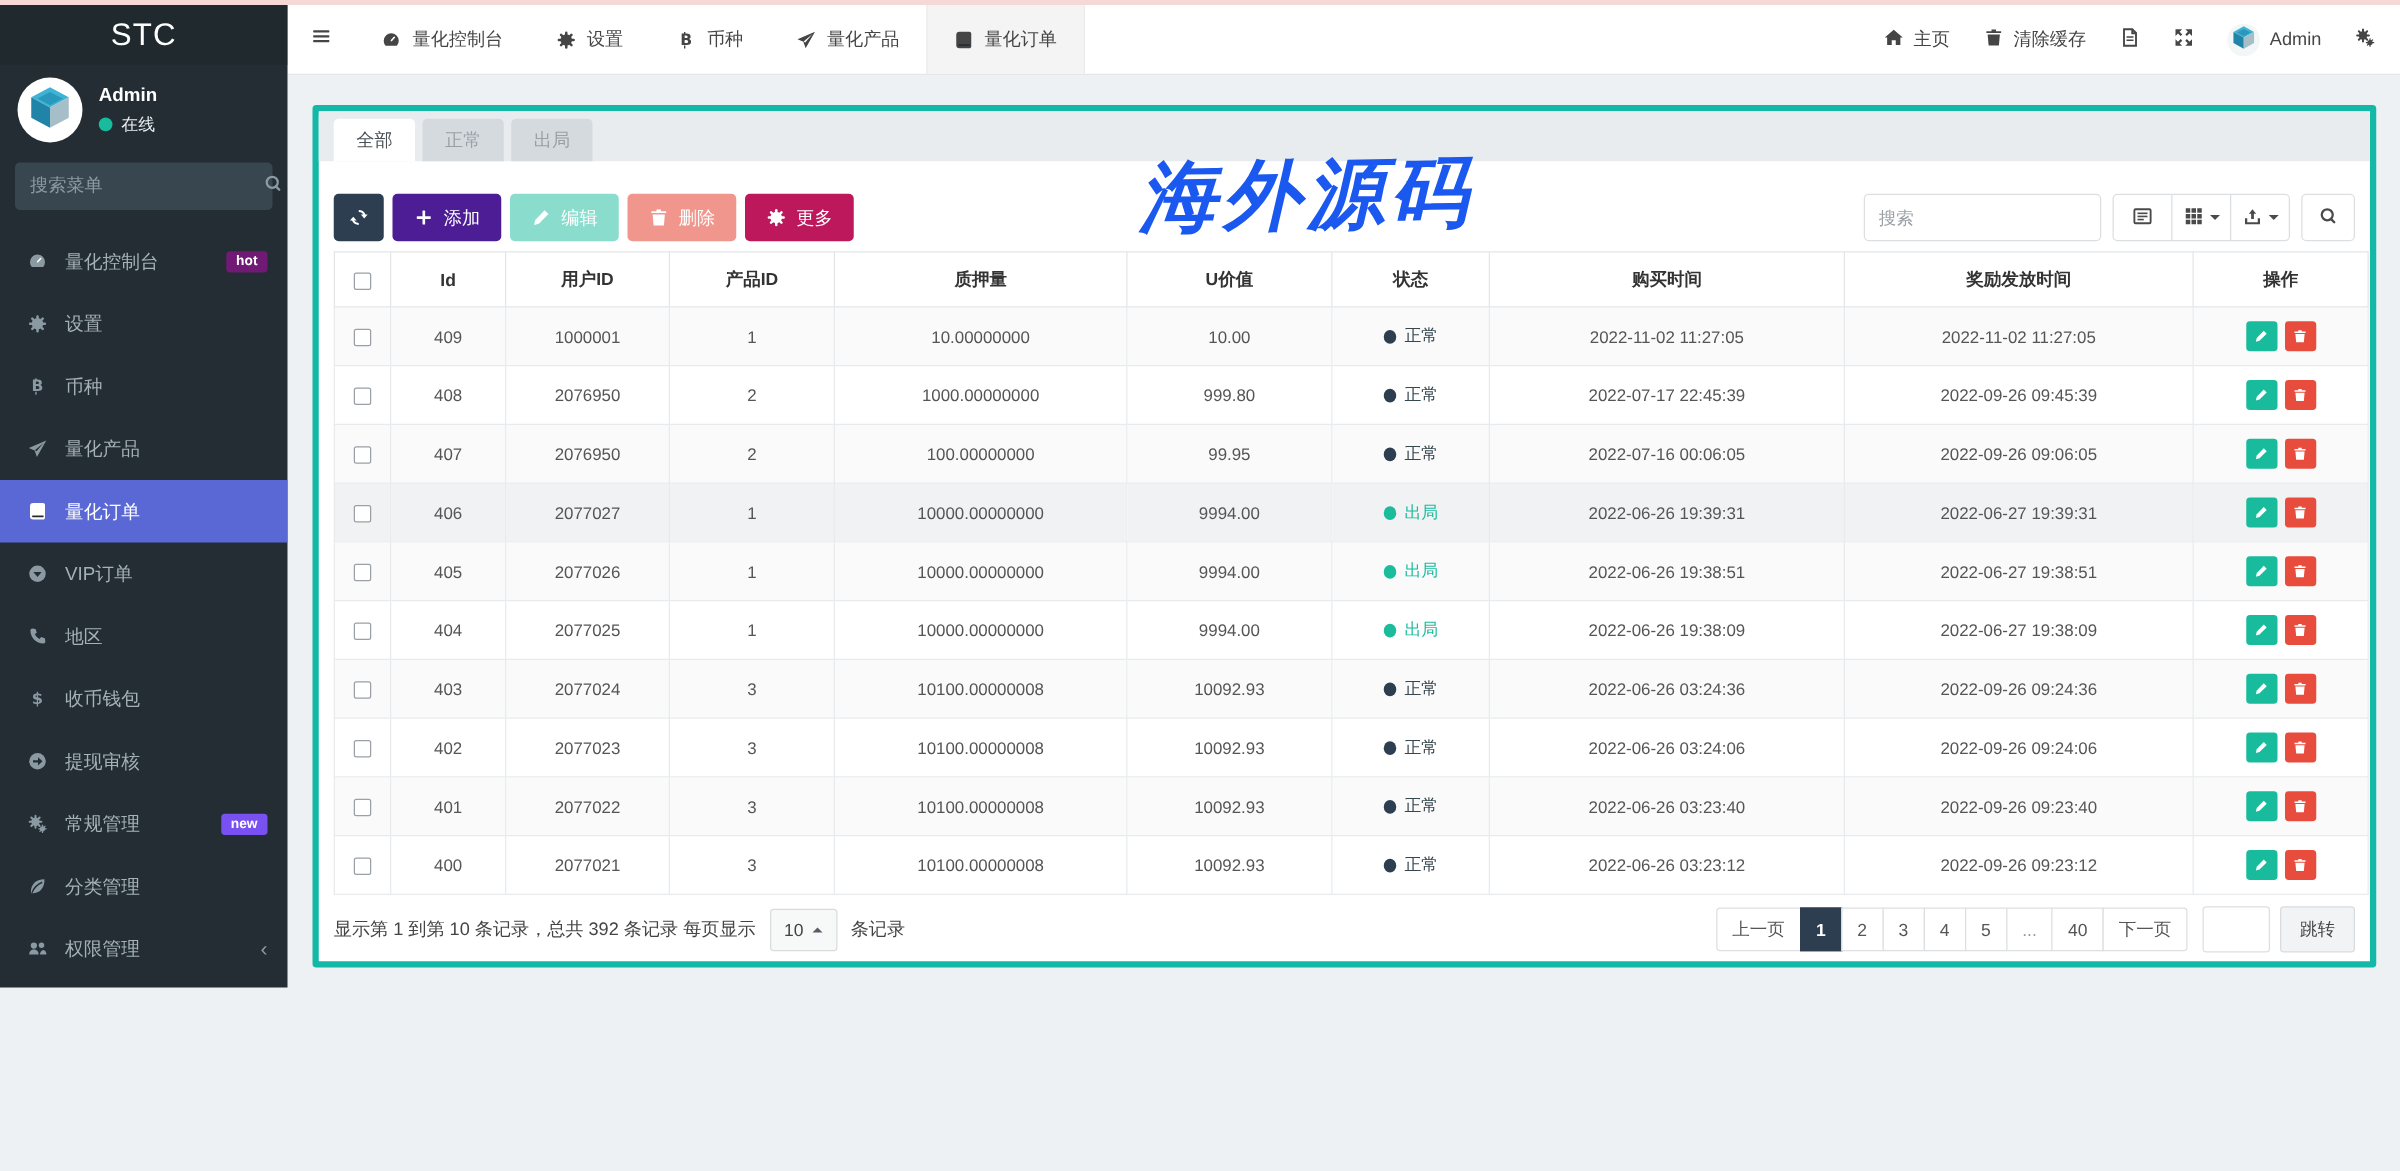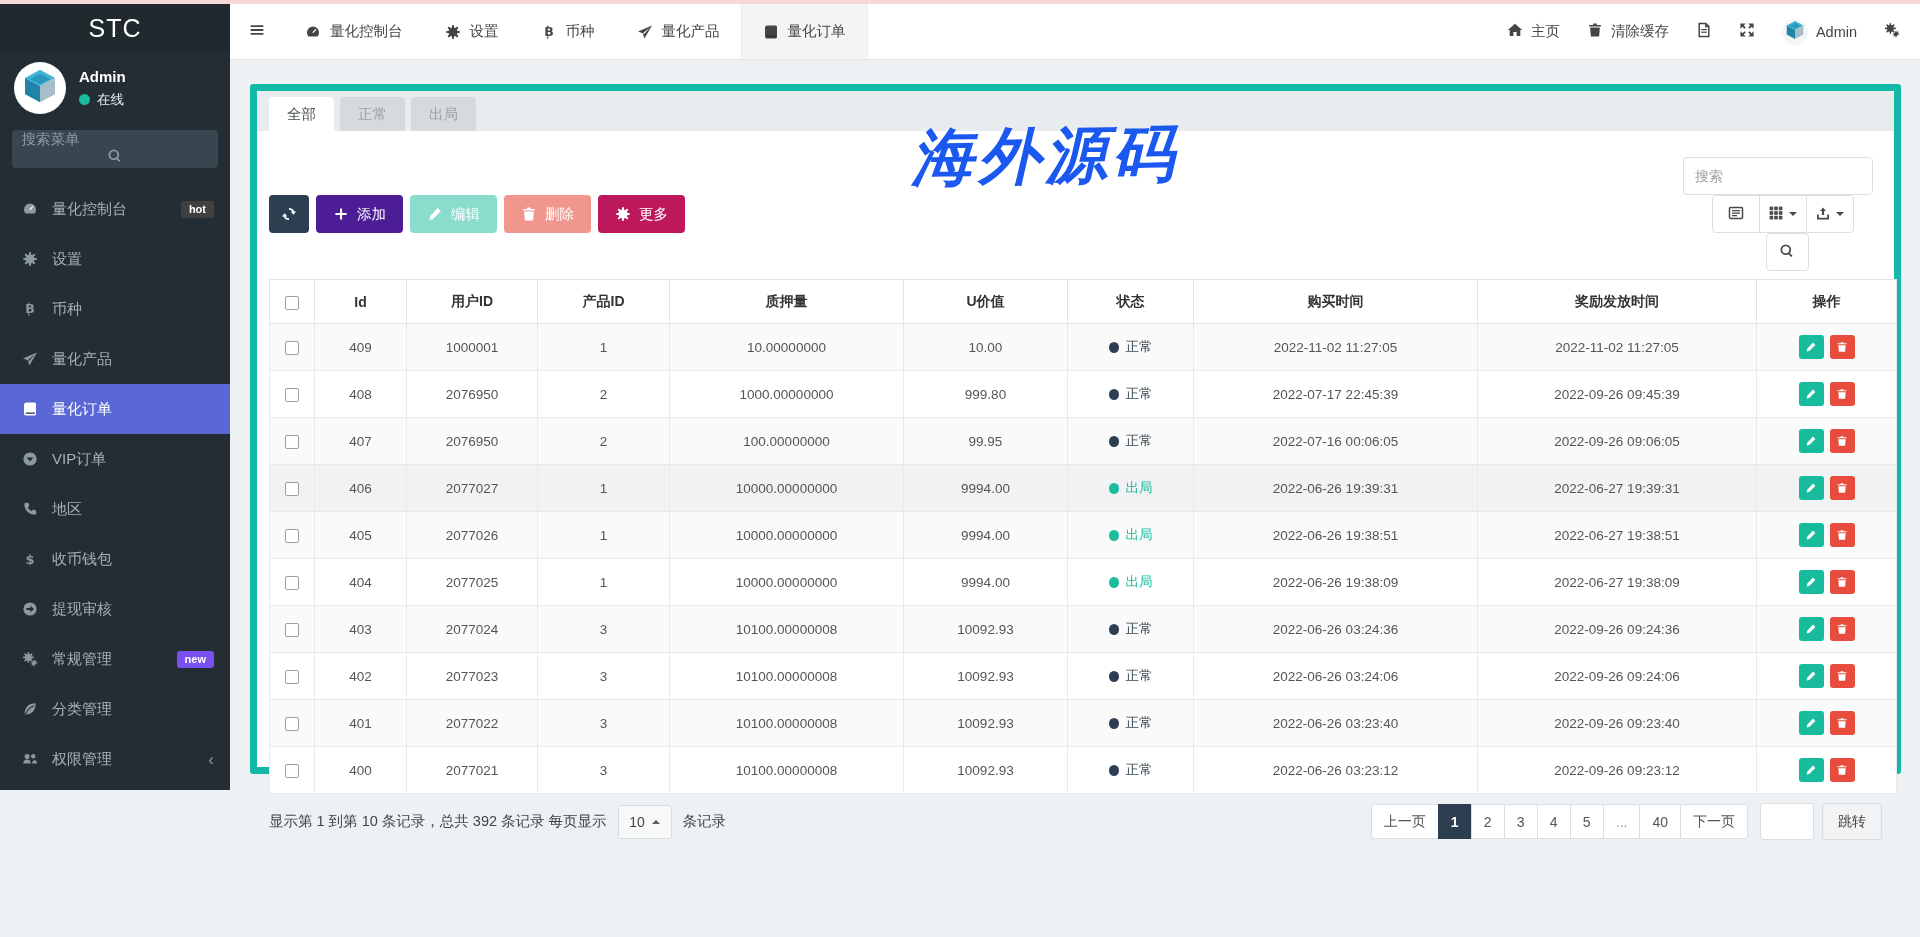--- a/index.html
+++ b/index.html
@@ -10,21 +10,21 @@
 
   
   .sidebar { position:absolute; left:0; top:4px; width:230px; height:786px; background:#232d33; overflow:hidden; z-index:40; }
   .brand { height:48px; line-height:48px; text-align:center; color:#fff; font-size:25px; font-weight:400; letter-spacing:1px; background:#1f292e; }
   .user-panel { display:flex; align-items:center; gap:13px; padding:10px 14px 6px; }
   .avatar { width:52px; height:52px; border-radius:50%; background:#fff; display:flex; align-items:center; justify-content:center; flex:none; }
   .avatar svg { width:40px; height:40px; }
   .user-name { color:#fff; font-weight:bold; font-size:15px; margin-bottom:6px; }
   .user-status { color:#e8eef0; font-size:13.5px; display:flex; align-items:center; gap:7px; }
   .online-dot { width:11px; height:11px; border-radius:50%; background:#18bc9c; display:inline-block; }
-  .sidebar-search { margin:10px 12px 16px; height:38px; background:#38474f; border-radius:4px; display:flex; align-items:center; padding:0 12px;flex-direction:column; }
+  .sidebar-search { margin:10px 12px 16px; height:38px; background:#38474f; border-radius:4px; display:flex; align-items:center; padding:0 12px; }
   .sidebar-search input { flex:1; background:transparent; border:none; outline:none; color:#cfd8dc; font-size:14.5px; font-family:inherit; }
   .sidebar-search input::placeholder { color:#8b9ba3; }
   .sidebar-search .ic { color:#8b9ba3; }
   .menu-item { height:50px; display:flex; align-items:center; gap:13px; padding:0 16px 0 20px; font-size:15px; color:#a4b1b8; cursor:pointer; }
   .menu-item .ic { width:19px; text-align:center; color:#8a99a2; flex:none; display:flex; justify-content:center; }
   .menu-item.active { background:#5968d4; color:#fff; }
   .menu-item.active .ic { color:#fff; }
   .badge { margin-left:auto; font-size:11px; font-weight:bold; color:#fff; padding:3px 8px; border-radius:3px; line-height:1; }
   .chevron { margin-left:auto; color:#8a99a2; font-size:17px; line-height:1; }
 
@@ -36,36 +36,36 @@
   .nav-tab .ic { color:#454545; display:flex; }
   .nav-tab.active { background:#f4f4f4; border-left:1px solid #ececec; border-right:1px solid #ececec; }
   .nav-right { margin-left:auto; display:flex; align-items:center; gap:27px; padding-right:20px; font-size:14.5px; color:#454545; }
   .nav-link, .nav-icon, .nav-user { display:flex; align-items:center; gap:8px; cursor:pointer; }
   .avatar-sm { width:26px; height:26px; border-radius:50%; background:#f2f6f7; display:flex; align-items:center; justify-content:center; }
   .avatar-sm svg { width:22px; height:22px; }
 
   
   .main { position:absolute; left:230px; top:60px; width:1690px; height:877px; }
   .watermark { position:absolute; left:645px; top:54px; width:340px; text-align:center; font-size:62px; font-weight:bold; font-style:italic; color:#1a58f0; letter-spacing:5px; transform:rotate(-1deg); z-index:20; pointer-events:none; white-space:nowrap; }
-  .card { position:absolute; left:20px; top:24px; width:1651px; height:690px; background:#fff; border:7px solid #14b8a6; border-radius:3px; }
+  .card { position:absolute; left:20px; top:24px; width:1651px; height:690px; background:#fff; border:5px solid #14b8a6; border-radius:3px; }
   .tab-strip { height:40px; background:#e9ecef; border-radius:3px 3px 0 0; display:flex; align-items:flex-end; padding:0 12px; gap:6px; }
   .page-tab { height:34px; min-width:62px; display:flex; align-items:center; justify-content:center; font-size:14.5px; color:#99a1a8; background:#d5dade; border-radius:4px 4px 0 0; padding:0 18px; cursor:pointer; }
   .page-tab.active { background:#fff; color:#4a5257; }
   .card-body { padding:0 12px; position:relative; }
 
   .toolbar { margin-top:26px; display:flex; align-items:center; }
   .btn { height:38px; border:none; border-radius:4px; color:#fff; font-size:14.5px; font-family:inherit; display:inline-flex; align-items:center; gap:8px; padding:0 17px; margin-right:7px; cursor:pointer; }
   .btn .ic { display:flex; }
   .btn-refresh { background:#2c3e50; width:40px; padding:0; justify-content:center; }
   .btn-add { background:#4c1d95; }
   .btn-edit { background:#18bc9c; opacity:.5; }
   .btn-del  { background:#e74c3c; opacity:.58; }
   .btn-more { background:#be185d; }
 
-  .search-area { margin-left:auto; display:flex; align-items:center;flex-direction:column; }
+  .search-area { margin-left:auto; display:flex; align-items:center; }
   .search-input { width:190px; height:38px; border:1px solid #dcdfe1; border-radius:4px; padding:0 11px; font-size:14px; font-family:inherit; color:#555; outline:none; margin-right:9px; }
   .search-input::placeholder { color:#9aa0a6; }
   .btn-group { display:flex; }
   .tool-btn { height:38px; width:48px; background:#fff; border:1px solid #dcdfe1; color:#4a4a4a; display:inline-flex; align-items:center; justify-content:center; gap:5px; cursor:pointer; margin-left:-1px; }
   .btn-group .tool-btn:first-child { border-radius:4px 0 0 4px; margin-left:0; }
   .btn-group .tool-btn:last-child { border-radius:0 4px 4px 0; }
   .search-btn { border-radius:4px; margin-left:9px; width:43px; }
   .caret-down { width:0; height:0; border:4px solid transparent; border-top-color:#4a4a4a; margin-top:4px; }
   .caret-up { width:0; height:0; border:4.5px solid transparent; border-bottom-color:#565d63; margin-bottom:4px; }
 
@@ -128,21 +128,21 @@
   </div>
   <nav id="sidebar-menu">
       <div class="menu-item">
         <span class="ic">
           <svg width="16" height="16" viewBox="0 0 16 16" fill="currentColor">
             <path d="M8 2.6A6 6 0 0 0 2 8.6c0 1.5.55 2.9 1.5 4h9a6 6 0 0 0 1.5-4 6 6 0 0 0-6-6z"></path>
             <rect x="7.35" y="4.2" width="1.3" height="4.8" rx=".65" fill="#fff" transform="rotate(42 8 8.6)"></rect>
           </svg>
         </span>
         <span>量化控制台</span>
-        <span class="badge" style="background:#404040">hot</span>
+        <span class="badge" style="background:#701a75">hot</span>
       </div>
       <div class="menu-item">
         <span class="ic">
           <svg width="16" height="16" viewBox="0 0 16 16" fill="currentColor">
             <g>
               <rect x="7" y="1.1" width="2" height="13.8" rx="1"></rect>
               <rect x="7" y="1.1" width="2" height="13.8" rx="1" transform="rotate(45 8 8)"></rect>
               <rect x="7" y="1.1" width="2" height="13.8" rx="1" transform="rotate(90 8 8)"></rect>
               <rect x="7" y="1.1" width="2" height="13.8" rx="1" transform="rotate(135 8 8)"></rect>
               <circle cx="8" cy="8" r="4.6"></circle>

